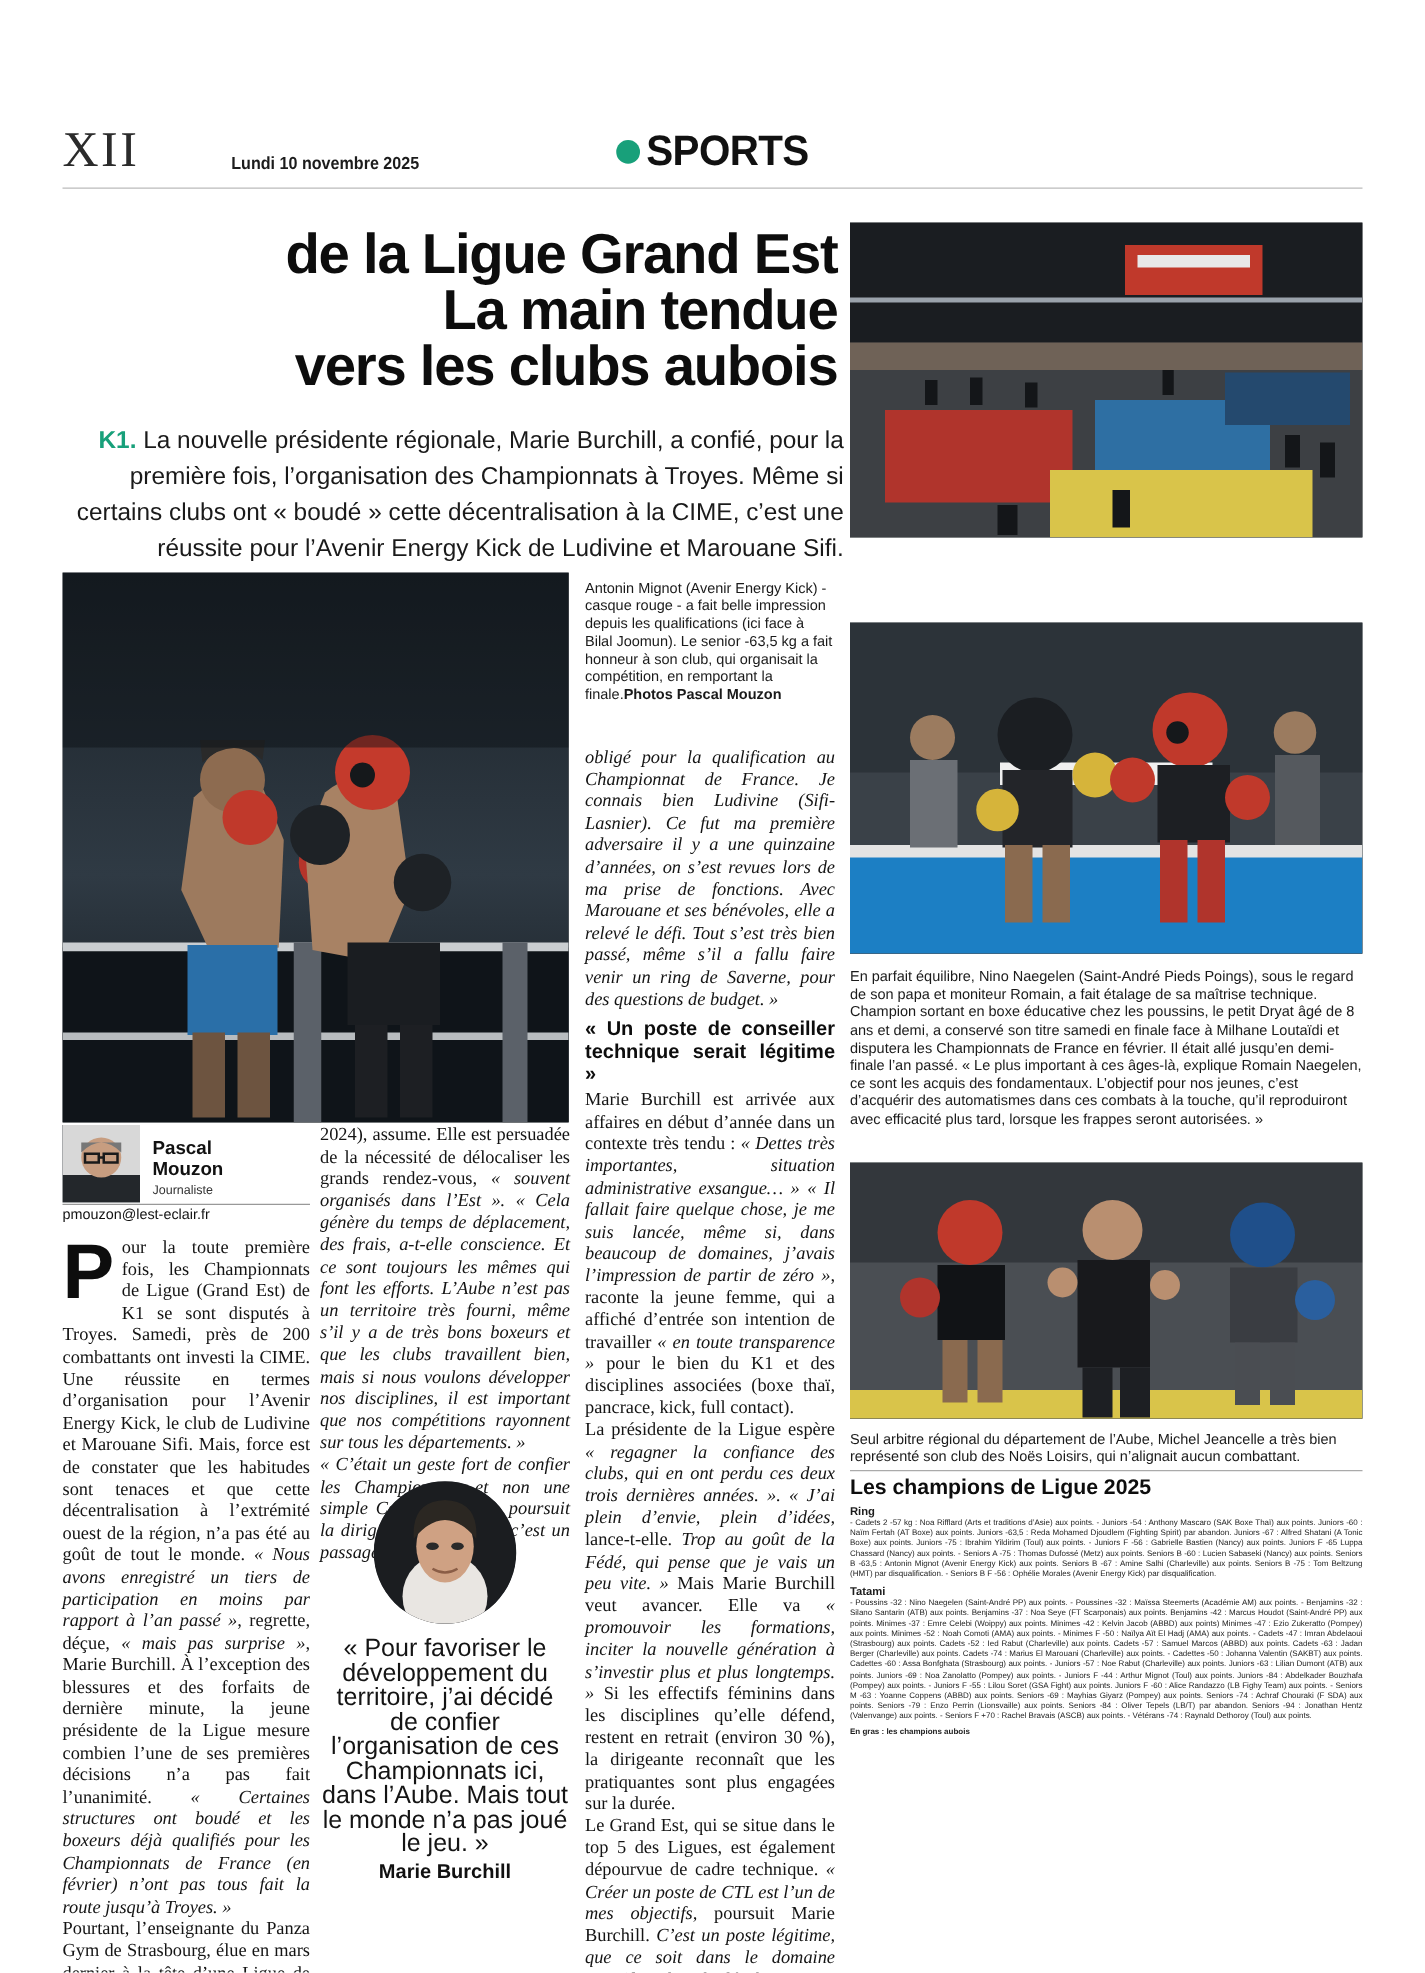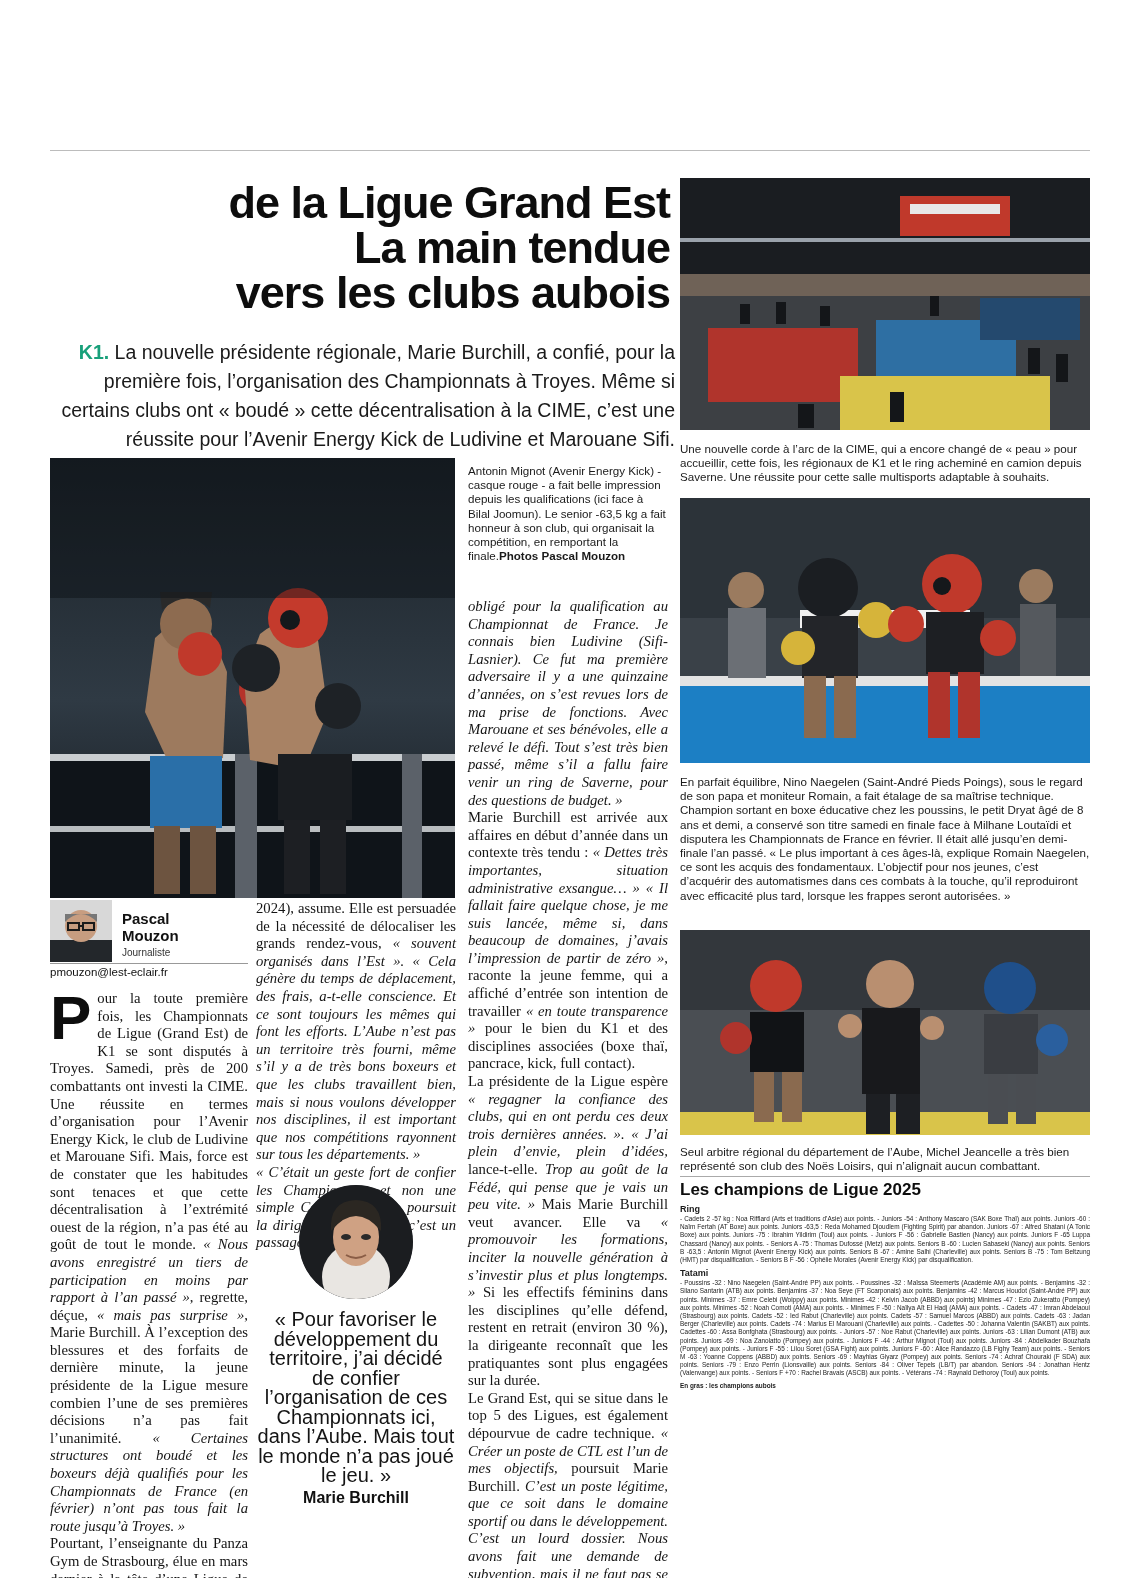--- a/index.html
+++ b/index.html
@@ -95,20 +95,28 @@
                font-family:"Liberation Sans", sans-serif;color:#1c1c1c;}
   .champ-sub{font-size:9px;font-weight:800;margin:0 0 1px 0;}
   .champ-body{font-size:6.4px;line-height:8.2px;text-align:justify;margin:0 0 4px 0;}
   .champ-foot{font-size:6.4px;font-weight:800;margin-top:3px;}
 </style>
 </head>
 <body>
 
 <div class="page">
 
+  <div class="masthead">
+    <div class="folio">XII</div>
+    <div class="folio-date">Lundi 10 novembre 2025</div>
+    <div class="sports-wrap">
+      <span class="sports-dot"></span>
+      <span class="sports-text">SPORTS</span>
+    </div>
+  </div>
   <div class="rule-top"></div>
 
   <div class="headline">
     <div>de la Ligue Grand Est</div>
     <div>La main tendue</div>
     <div>vers les clubs aubois</div>
   </div>
 
   <div class="chapeau">
     <span class="k1">K1.</span>
@@ -151,20 +159,21 @@
       <rect x="0" y="0" width="405" height="140" fill="#0c1014" opacity="0.45"></rect>
     </svg>
   </div>
 
   <div class="ph-caption" style="left:468px;top:464px;width:200px;">
     <span>Antonin Mignot (Avenir Energy Kick) - casque rouge - a fait belle impression depuis les qualifications (ici face à Bilal Joomun). Le senior -63,5 kg a fait honneur à son club, qui organisait la compétition, en remportant la finale.</span><b>Photos Pascal Mouzon</b>
   </div>
 
   <div class="col col3 colbody">
     <p class="it">obligé pour la qualification au Championnat de France. Je connais bien Ludivine (Sifi-Lasnier). Ce fut ma première adversaire il y a une quinzaine d’années, on s’est revues lors de ma prise de fonctions. Avec Marouane et ses bénévoles, elle a relevé le défi. Tout s’est très bien passé, même s’il a fallu faire venir un ring de Saverne, pour des questions de budget. »</p>
+    <div class="subhead">« Un poste de conseiller technique serait légitime »</div>
     <p>
       <span>Marie Burchill est arrivée aux affaires en début d’année dans un contexte très tendu : </span><span class="it">« Dettes très importantes, situation administrative exsangue… »</span><span class="it"> « Il fallait faire quelque chose, je me suis lancée, même si, dans beaucoup de domaines, j’avais l’impression de partir de zéro »</span><span>, raconte la jeune femme, qui a affiché d’entrée son intention de travailler </span><span class="it">« en toute transparence »</span><span> pour le bien du K1 et des disciplines associées (boxe thaï, pancrace, kick, full contact).</span>
     </p>
     <p>
       <span>La présidente de la Ligue espère </span><span class="it">« regagner la confiance des clubs, qui en ont perdu ces deux trois dernières années. ». « J’ai plein d’envie, plein d’idées,</span><span> lance-t-elle. </span><span class="it">Trop au goût de la Fédé, qui pense que je vais un peu vite. »</span><span> Mais Marie Burchill veut avancer. Elle va </span><span class="it">« promouvoir les formations, inciter la nouvelle génération à s’investir plus et plus longtemps. »</span><span> Si les effectifs féminins dans les disciplines qu’elle défend, restent en retrait (environ 30 %), la dirigeante reconnaît que les pratiquantes sont plus engagées sur la durée.</span>
     </p>
     <p>
       <span>Le Grand Est, qui se situe dans le top 5 des Ligues, est également dépourvue de cadre technique. </span><span class="it">« Créer un poste de CTL est l’un de mes objectifs,</span><span> poursuit Marie Burchill. </span><span class="it">C’est un poste légitime, que ce soit dans le domaine sportif ou dans le développement. C’est un lourd dossier. Nous avons fait une demande de subvention, mais il ne faut pas se précipiter, ne pas se tromper sur le candidat. À ce jour, les profils ne sont pas légion. Pas sûr que nous aboutissions en 2026. »</span> ●
     </p>
   </div>
@@ -244,21 +253,20 @@
         <rect x="348" y="170" width="12" height="26"></rect>
           <rect x="376" y="176" width="12" height="28"></rect>
         <rect x="210" y="214" width="14" height="30"></rect>
           <rect x="118" y="226" width="16" height="24"></rect>
       </g>
       <g fill="#9aa2ab">
         <rect x="0" y="60" width="410" height="4"></rect>
       </g>
     </svg>
   </div>
-  <div class="ph-caption cap-r1">Une nouvelle corde à l’arc de la CIME, qui a encore changé de « peau » pour accueillir, cette fois, les régionaux de K1 et le ring acheminé en camion depuis Saverne. Une réussite pour cette salle multisports adaptable à souhaits.</div>
 
   <div class="photo photo-r2">
     <svg width="410" height="265" viewBox="0 0 410 265" preserveAspectRatio="none">
       <rect width="410" height="265" fill="#3a4148"></rect>
       <rect width="410" height="120" fill="#2c3339"></rect>
       <rect y="186" width="410" height="79" fill="#1c7fc4"></rect>
       <rect y="178" width="410" height="10" fill="#e3e3e3"></rect>
       <rect x="120" y="112" width="170" height="18" fill="#f0f0f0"></rect>
 
       <circle cx="148" cy="90" r="30" fill="#1b1e22"></circle>

